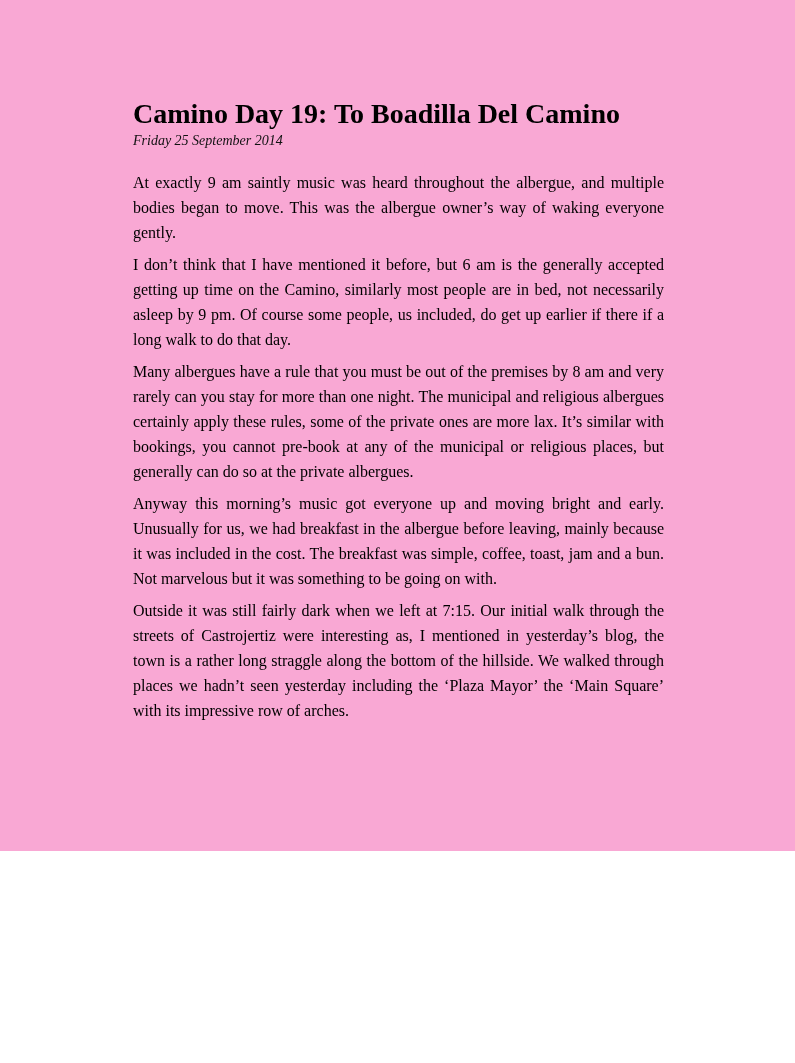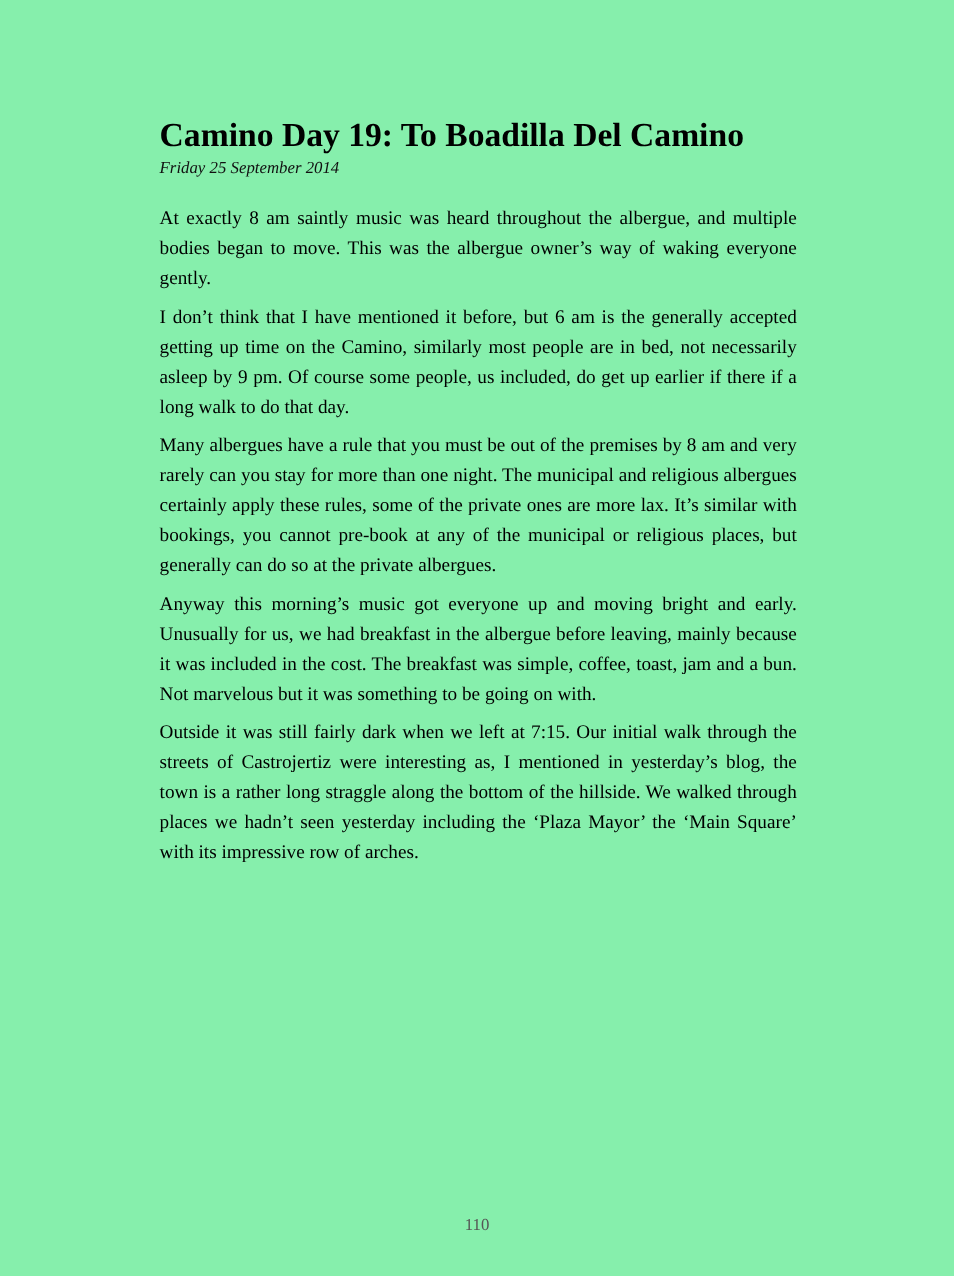--- a/index.html
+++ b/index.html
@@ -3,22 +3,22 @@
 <meta charset="utf-8">
 <style>
   html, body {
     margin: 0;
     padding: 0;
     background: #ffffff;
   }
   .page {
     position: relative;
     width: 795px;
-    height: 1063px;
-    background: #86efac;
+    height: 851px;
+    background: #f9a8d4;
     font-family: "Liberation Serif", serif;
     color: #000000;
     overflow: hidden;
   }
   .content {
     position: absolute;
     left: 133px;
     top: 99px;
     width: 531px;
   }
@@ -55,21 +55,21 @@
   }
 </style>
 </head>
 <body>
 
 <div class="page">
   <div class="content">
     <h1 class="title">Camino Day 19: To Boadilla Del Camino</h1>
     <div class="date">Friday 25 September 2014</div>
     <div class="body-text">
-      <p>At exactly 8 am saintly music was heard throughout the albergue, and multiple bodies began to move. This was the albergue owner’s way of waking everyone gently.</p>
+      <p>At exactly 9 am saintly music was heard throughout the albergue, and multiple bodies began to move. This was the albergue owner’s way of waking everyone gently.</p>
       <p>I don’t think that I have mentioned it before, but 6 am is the generally accepted getting up time on the Camino, similarly most people are in bed, not necessarily asleep by 9 pm. Of course some people, us included, do get up earlier if there if a long walk to do that day.</p>
       <p>Many albergues have a rule that you must be out of the premises by 8 am and very rarely can you stay for more than one night. The municipal and religious albergues certainly apply these rules, some of the private ones are more lax. It’s similar with bookings, you cannot pre-book at any of the municipal or religious places, but generally can do so at the private albergues.</p>
       <p>Anyway this morning’s music got everyone up and moving bright and early. Unusually for us, we had breakfast in the albergue before leaving, mainly because it was included in the cost. The breakfast was simple, coffee, toast, jam and a bun. Not marvelous but it was something to be going on with.</p>
       <p>Outside it was still fairly dark when we left at 7:15. Our initial walk through the streets of Castrojertiz were interesting as, I mentioned in yesterday’s blog, the town is a rather long straggle along the bottom of the hillside. We walked through places we hadn’t seen yesterday including the ‘Plaza Mayor’ the ‘Main Square’ with its impressive row of arches.</p>
     </div>
   </div>
   <div class="page-number">110</div>
 </div>
 
 </body></html>

